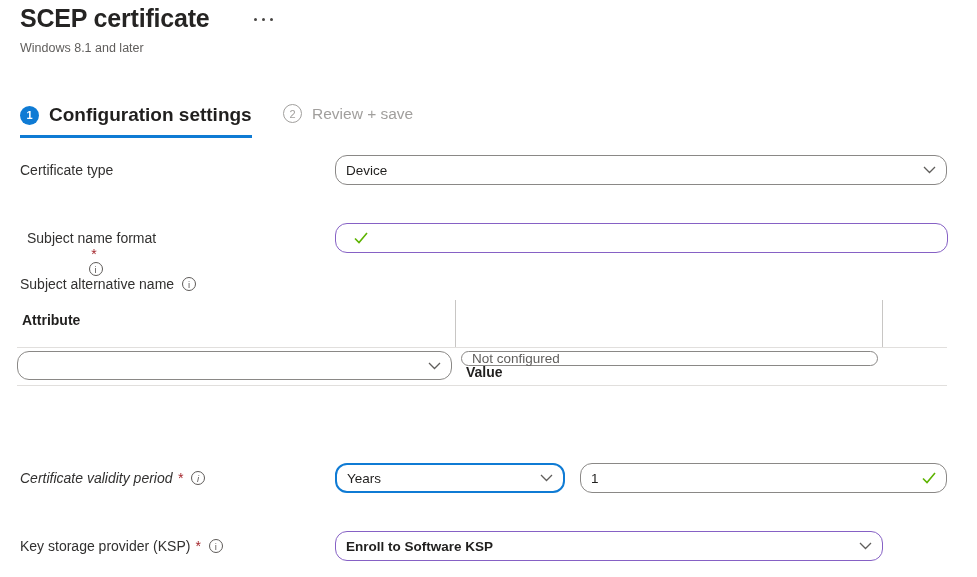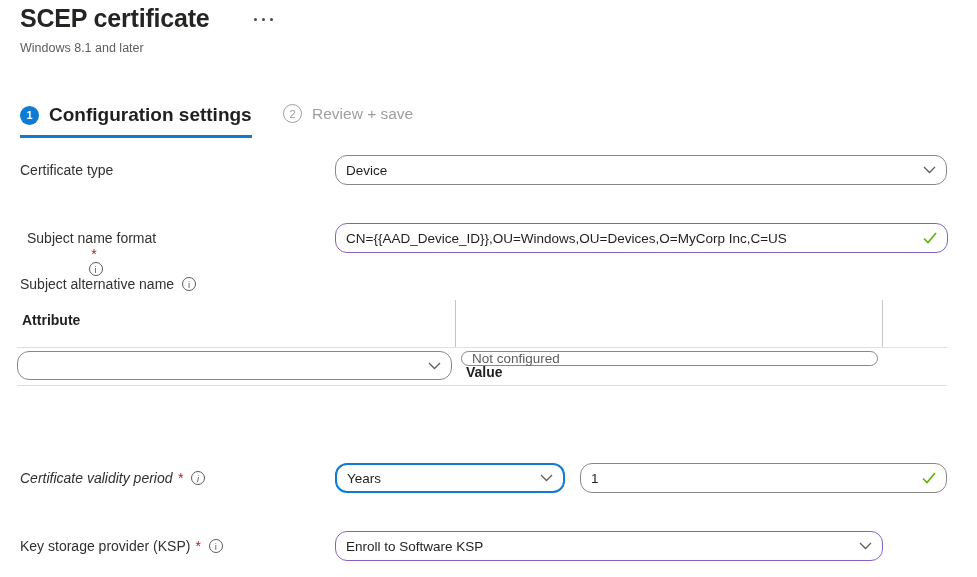--- a/index.html
+++ b/index.html
@@ -79,21 +79,20 @@
       <path d="M1 1 L6.5 6.5 L12 1" fill="none" stroke="#605e5c" stroke-width="1.3"></path>
     </svg>
 </div>
 
 <div class="abs lbl" style="left:27px; top:230px;flex-direction:column;">
   <span>Subject name format</span>
   <span class="req">*</span>
   <span class="info-icon">i</span>
 </div>
 <div class="abs ctrl dirty" style="left:335px; top:223px; width:613px; height:30px;">
-  <input type="text" value="CN={{AAD_Device_ID}},OU=Windows,OU=Devices,O=MyCorp Inc,C=US" style="">
   <svg class="check-icon" width="14" height="12" viewBox="0 0 14 12">
       <path d="M1 6.5 L5 10.5 L13 1" fill="none" stroke="#5db300" stroke-width="1.6"></path>
     </svg>
 </div>
 
 <div class="abs lbl" style="left:20px; top:276px;">
   <span>Subject alternative name</span>
   <span class="info-icon">i</span>
 </div>
 
@@ -130,18 +129,18 @@
   <svg class="check-icon" width="14" height="12" viewBox="0 0 14 12">
       <path d="M1 6.5 L5 10.5 L13 1" fill="none" stroke="#5db300" stroke-width="1.6"></path>
     </svg>
 </div>
 
 <div class="abs lbl" style="left:20px; top:538px;">
   <span>Key storage provider (KSP)</span>
   <span class="req">*</span>
   <span class="info-icon">i</span>
 </div>
-<div class="abs ctrl select dirty" style="left:335px; top:531px; width:548px; height:30px;">
+<div class="abs ctrl select dirty" style="left:335px; top:531px; width:548px; height:30px;font-weight:bold;">
   <span class="val">Enroll to Software KSP</span>
   <svg class="chevron-icon" width="13" height="8" viewBox="0 0 13 8">
       <path d="M1 1 L6.5 6.5 L12 1" fill="none" stroke="#605e5c" stroke-width="1.3"></path>
     </svg>
 </div>
 
 </body></html>

